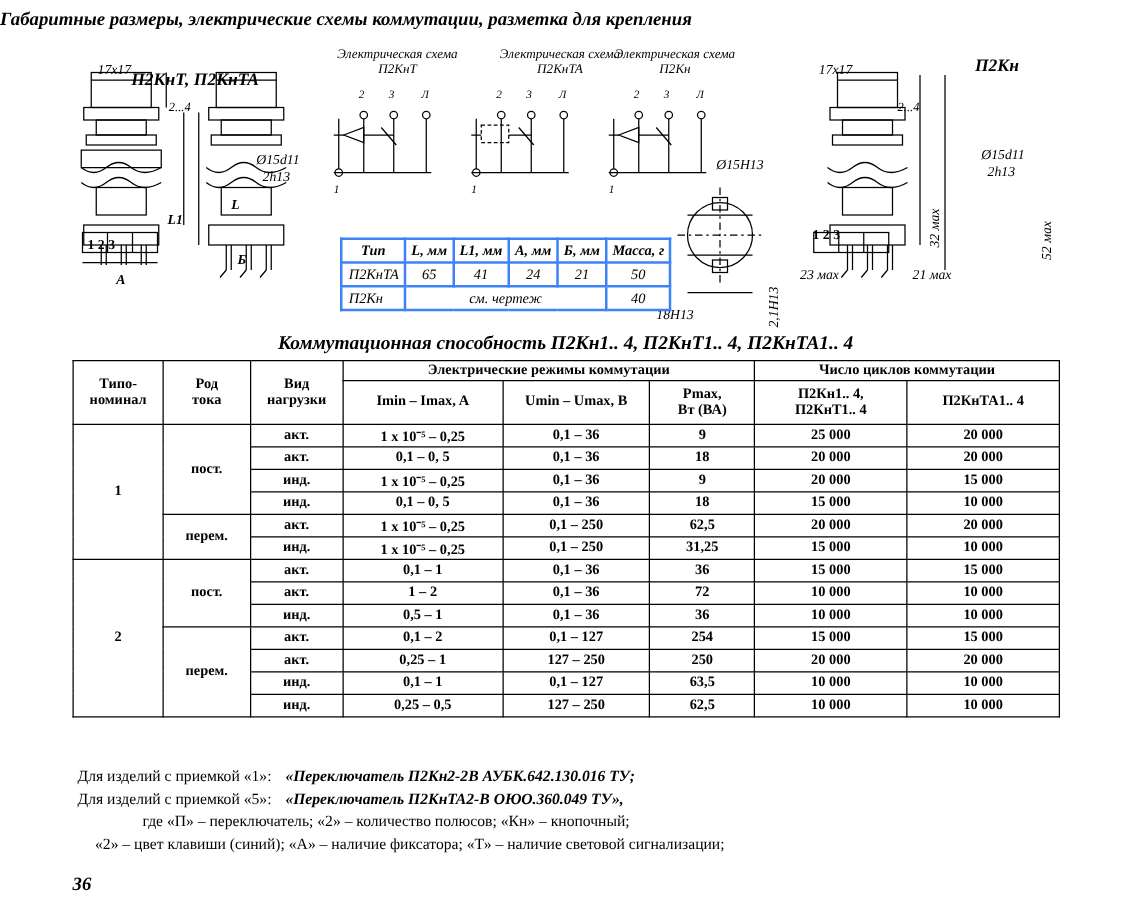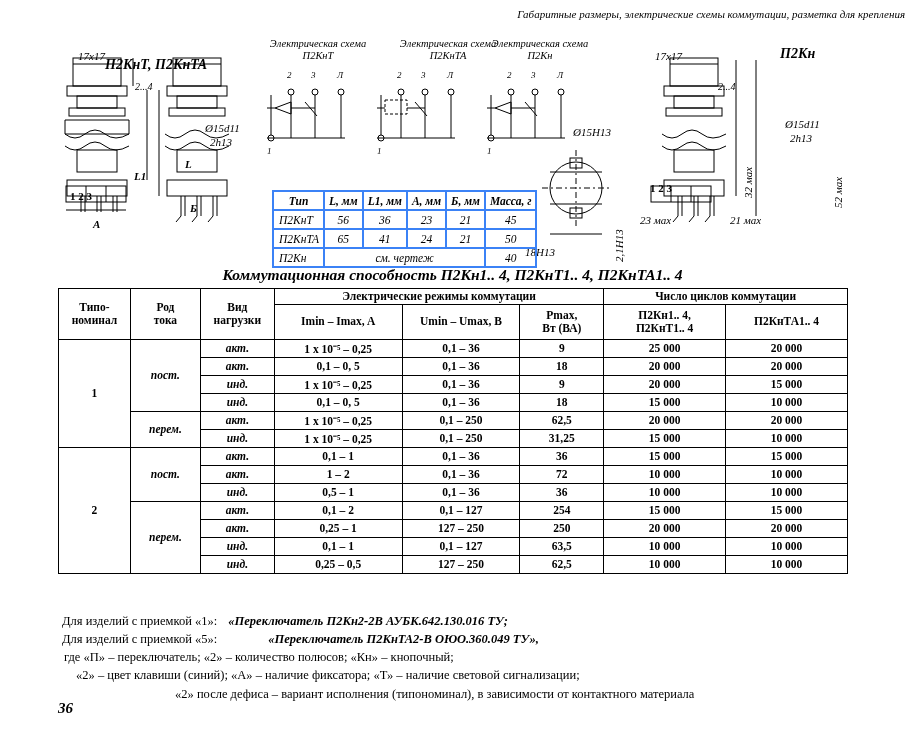--- a/index.html
+++ b/index.html
@@ -8,22 +8,22 @@
     background:#fff;
     font-family:"Liberation Serif", serif;
     color:#000;
     position:relative;
     overflow:hidden;
   }
   .page{position:relative;width:905px;height:736px;}
 
   
   .title-top{
-    position:absolute;left:0;top:8px;width:905px;text-align:right;
-    font-weight:normal;font-style:italic;font-size:11px;
+    position:absolute;left:0;top:8px;width:905px;text-align:left;
+    font-weight:bold;font-style:italic;font-size:15px;
   }
   .title-mid{
     position:absolute;left:0;top:266px;width:905px;text-align:center;
     font-weight:bold;font-style:italic;font-size:15.5px;
   }
   .title-bot{
     position:absolute;left:0;top:594px;width:905px;text-align:center;
     font-weight:bold;font-style:italic;font-size:15px;
   }
 
@@ -54,28 +54,28 @@
   
   table.main{
     position:absolute;left:58px;top:288px;width:790px;
     border-collapse:collapse;font-size:11.5px;
   }
   table.main th, table.main td{
     border:1px solid #000;text-align:center;padding:1px 2px;
   }
   table.main th{font-weight:bold;line-height:1.12;}
   table.main td{height:15px;font-weight:bold;}
-  .thin{font-weight:normal;font-style:italic;}
+  .thin{font-weight:normal;}
 
   
   .foot{position:absolute;left:0;top:612px;width:905px;font-size:12.5px;line-height:1.45;}
   .foot div{white-space:nowrap;}
   .foot .i{font-style:italic;font-weight:bold;}
   .pad1{padding-left:62px;}
-  .pad2{padding-left:64px;}
+  .pad2{padding-left:114px;}
   .pad3{padding-left:76px;}
   .pad4{padding-left:175px;}
 
   .pageno{position:absolute;left:58px;top:700px;font-size:15px;font-weight:bold;font-style:italic;}
 
   svg{display:block;}
 </style>
 </head>
 <body>
 
@@ -278,28 +278,20 @@
           <th>Тип</th>
           <th>L, мм</th>
           <th>L1, мм</th>
           <th>А, мм</th>
           <th>Б, мм</th>
           <th>Масса, г</th>
         </tr>
       </thead>
       <tbody>
         <tr>
-          <td class="l">П2КнТ</td>
-          <td>56</td>
-          <td>36</td>
-          <td>23</td>
-          <td>21</td>
-          <td>45</td>
-        </tr>
-        <tr>
           <td class="l">П2КнТА</td>
           <td>65</td>
           <td>41</td>
           <td>24</td>
           <td>21</td>
           <td>50</td>
         </tr>
         <tr>
           <td class="l">П2Кн</td>
           <td colspan="4">см. чертеж</td>
@@ -461,22 +453,21 @@
   </table>
 
 
   <div class="foot">
     <div class="pad1">
       <span>Для изделий с приемкой «1»:</span>
       <span class="i" style="padding-left:8px;margin-top:20px;">«Переключатель П2Кн2-2В  АУБК.642.130.016 ТУ;</span>
     </div>
     <div class="pad1">
       <span>Для изделий с приемкой «5»:</span>
-      <span class="i" style="padding-left:8px;margin-left:40px;">«Переключатель П2КнТА2-В ОЮО.360.049 ТУ»,</span>
+      <span class="i" style="padding-left:8px;">«Переключатель П2КнТА2-В ОЮО.360.049 ТУ»,</span>
     </div>
     <div class="pad2">где «П» – переключатель; «2» – количество полюсов; «Кн» – кнопочный;</div>
     <div class="pad3">«2» – цвет клавиши (синий); «А» – наличие фиксатора; «Т» – наличие световой сигнализации;</div>
-    <div class="pad4">«2» после дефиса – вариант исполнения (типономинал), в зависимости от контактного материала</div>
   </div>
 
   <div class="pageno">36</div>
 
 </div>
 
 </body></html>

